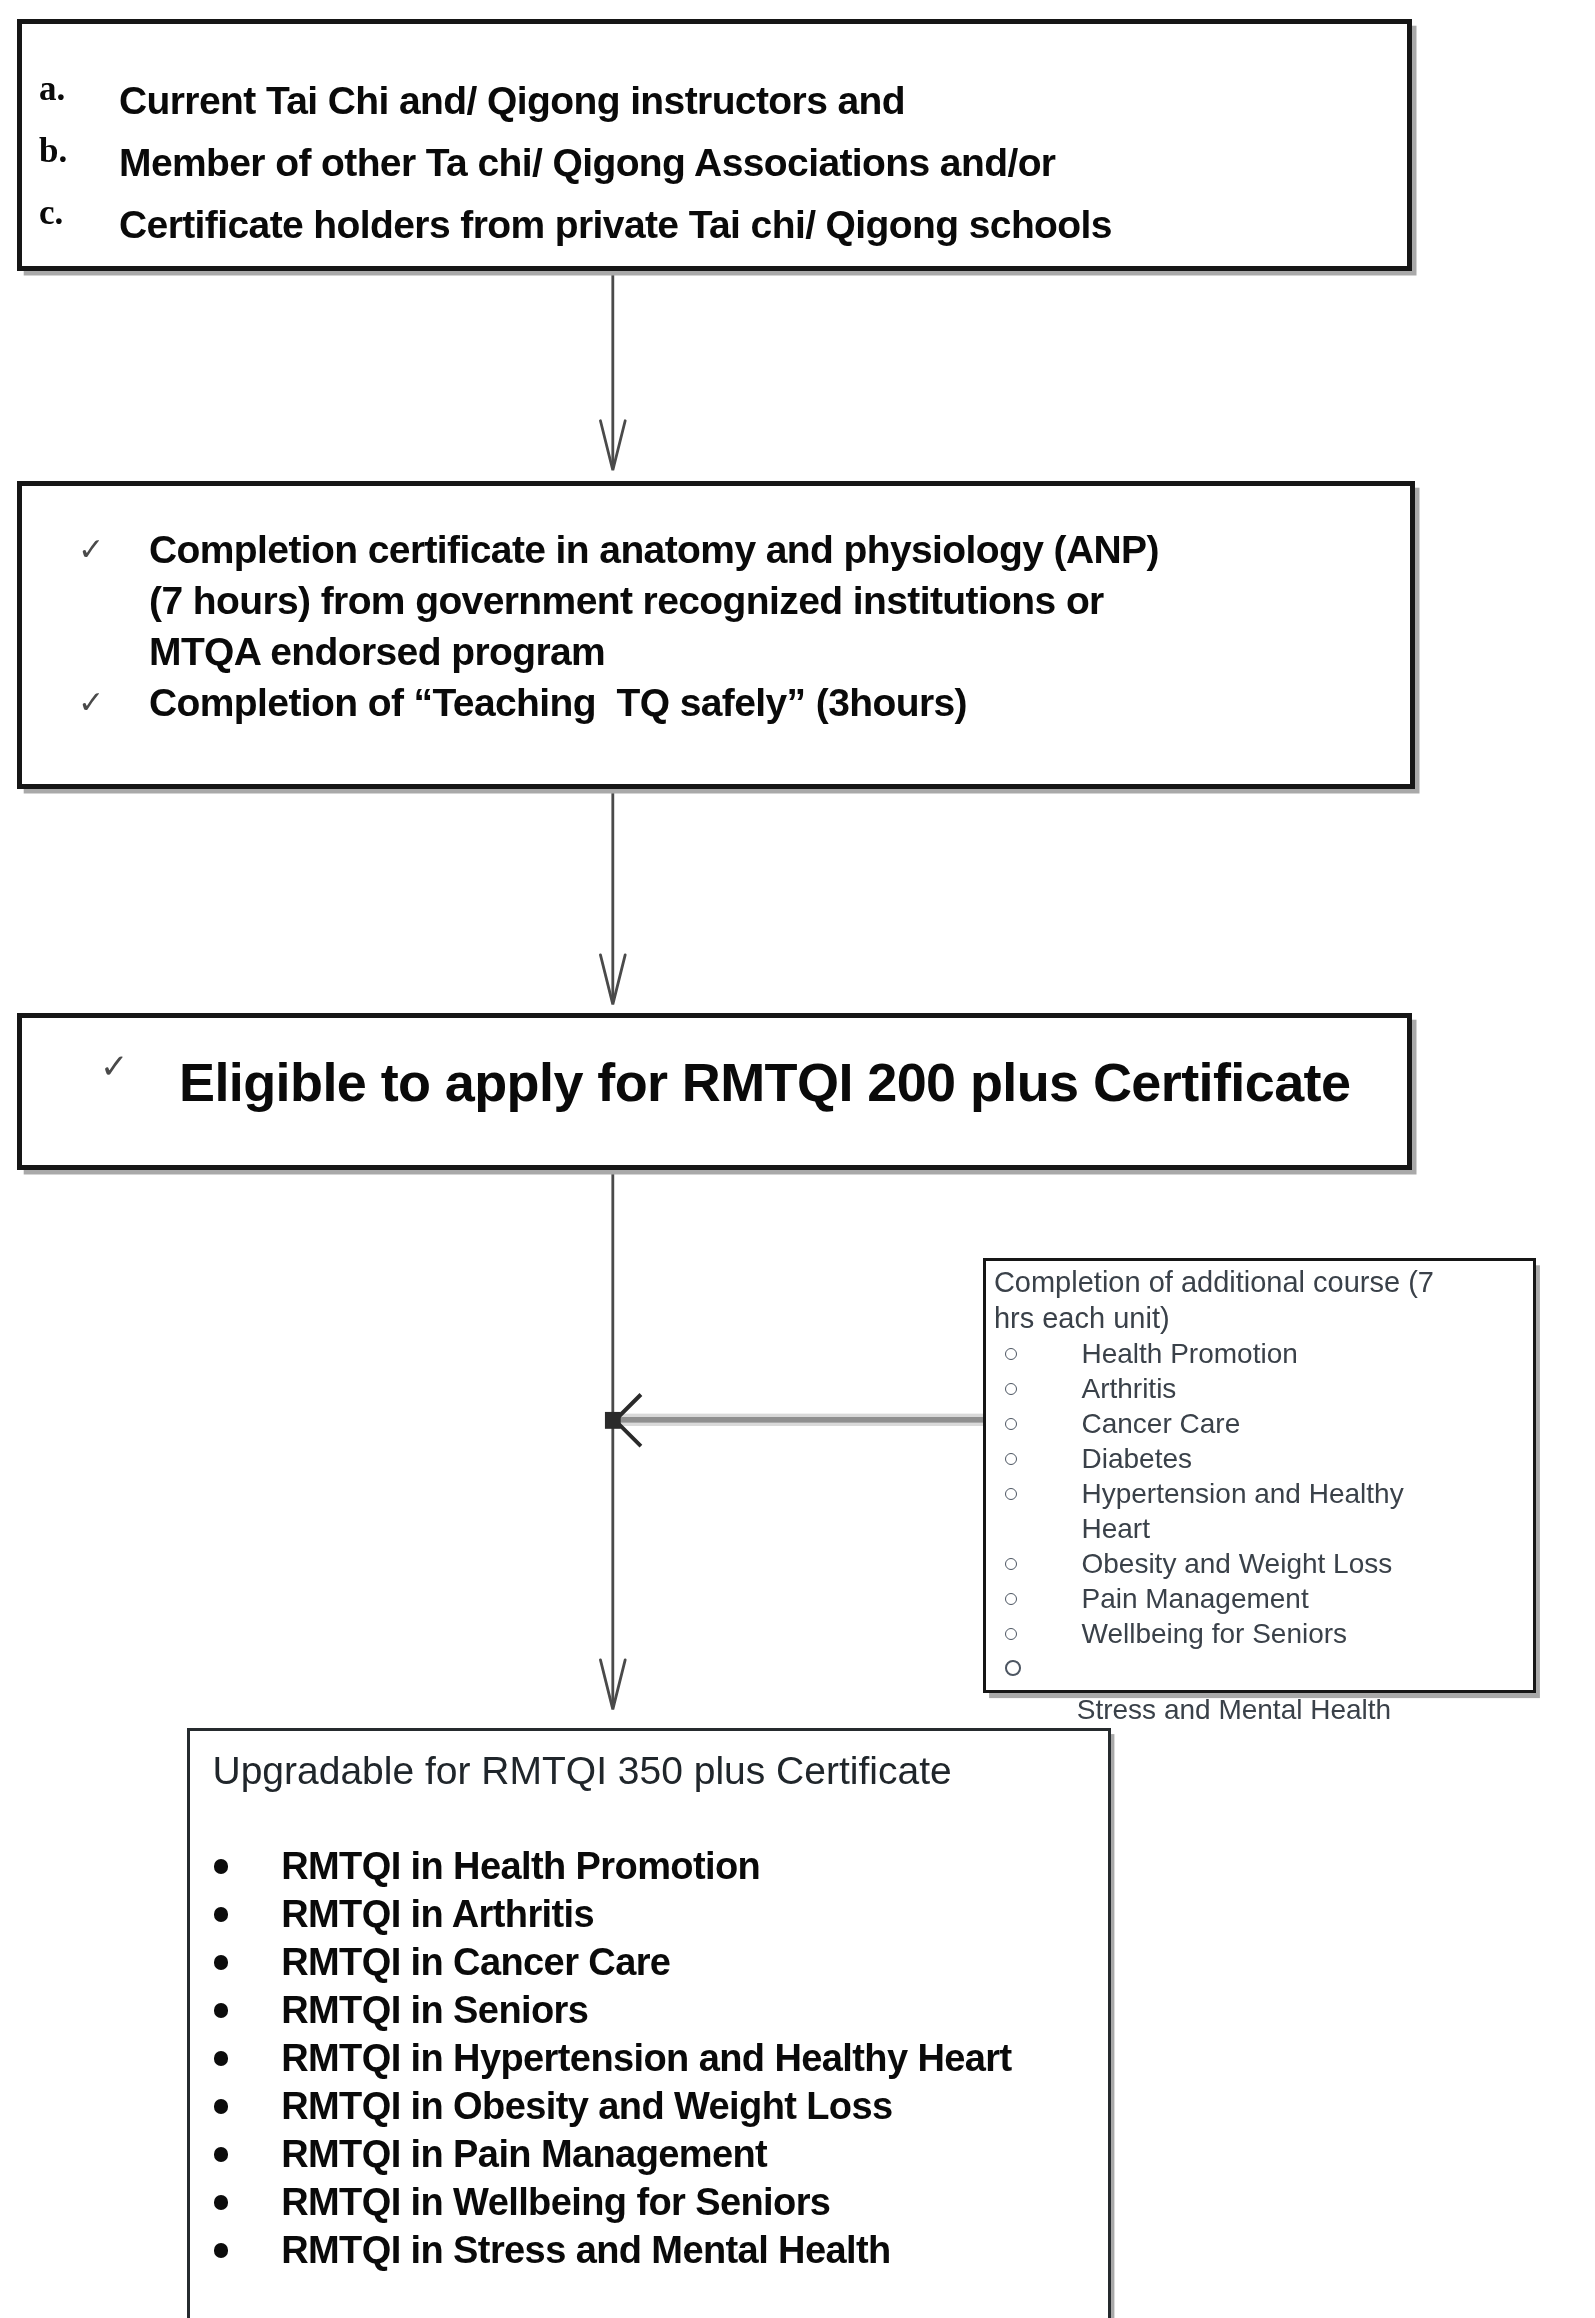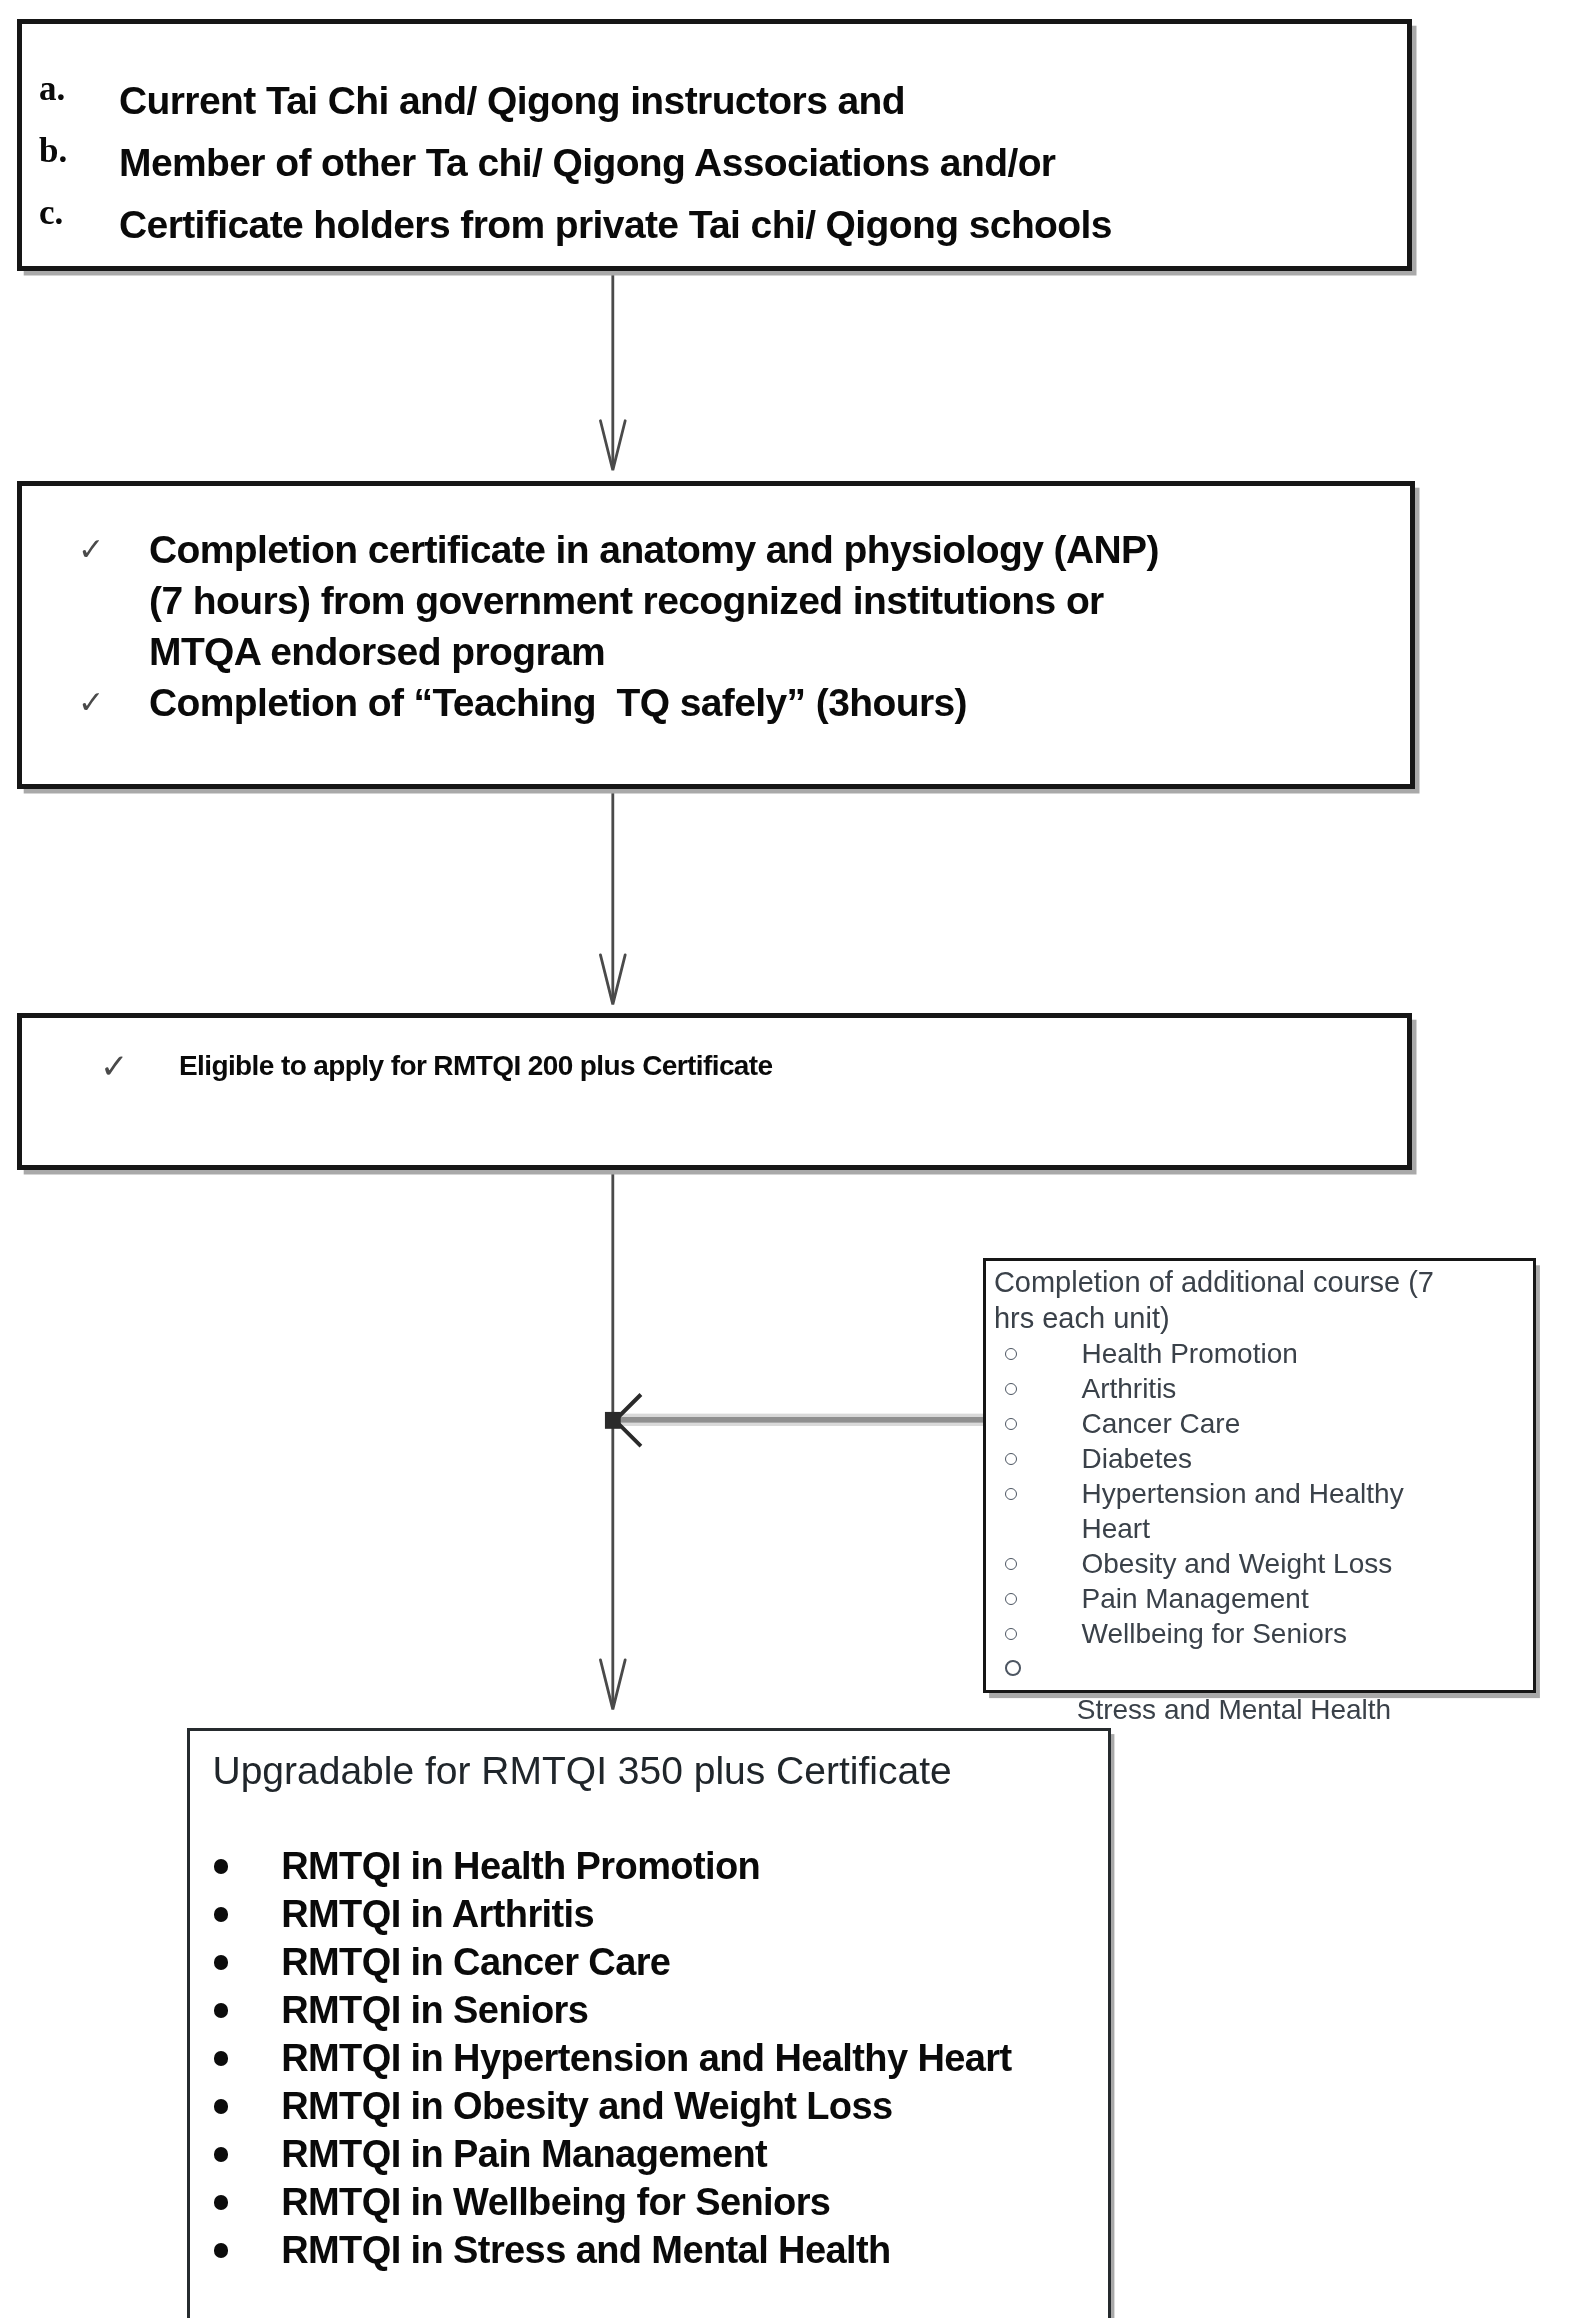--- a/index.html
+++ b/index.html
@@ -40,21 +40,21 @@
     flex:0 0 96px;box-sizing:border-box;padding-left:25px;
     font-size:31.5px;line-height:51px;color:var(--check,#4a4a4a);font-weight:400;
   }
   .citem .lines > div{
     font-weight:bold;font-size:39px;line-height:51px;letter-spacing:-0.6px;white-space:pre-wrap;
   }
 
   
   #box-apply{left:17px;top:1013px;width:1395px;height:157px;padding:20px 11.2px 0 53px;}
   #box-apply .check{flex:0 0 104px;font-size:34px;line-height:56px;}
-  #box-apply .lines > div{font-size:28px;line-height:56px;}
+  #box-apply .lines > div{font-size:54px;line-height:56px;margin-top:16px;}
 
   
   #box-additional{
     left:983px;top:1258px;width:553px;height:435px;
     border-width:3.4px;padding:3.4px 5.6px 0 7.9px;
     box-shadow:5px 6.2px 0 -1.1px var(--shadow,#a9a9a9);
     color:var(--muted,#3a4149);
   }
   .rb-head div{font-size:29px;line-height:36px;white-space:pre-wrap;}
   .rb-item{display:flex;align-items:flex-start;}

